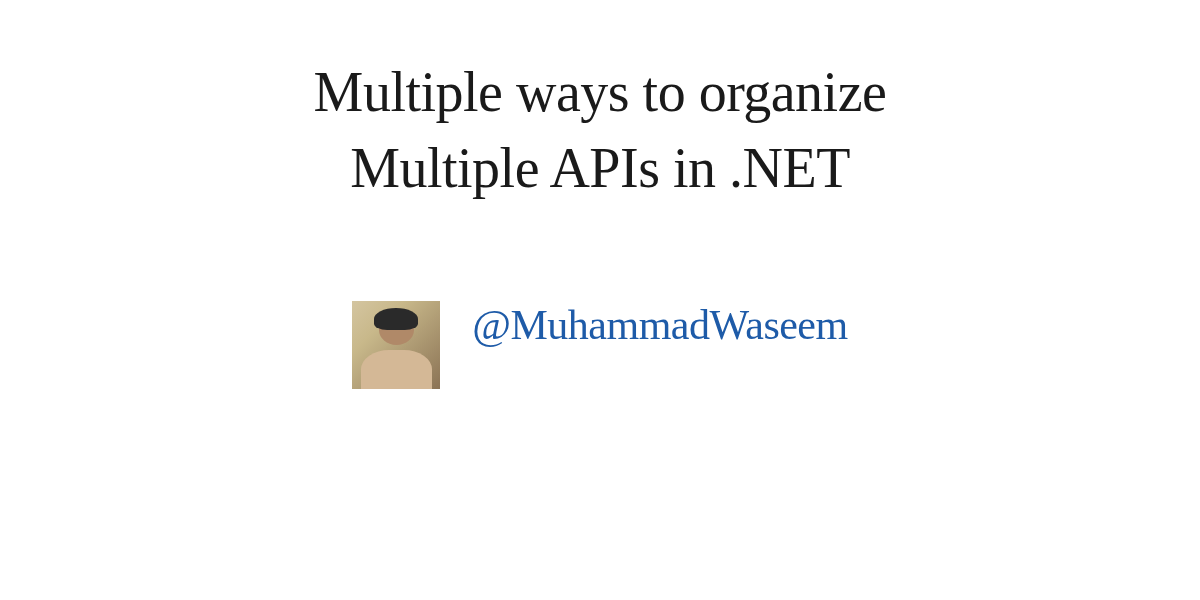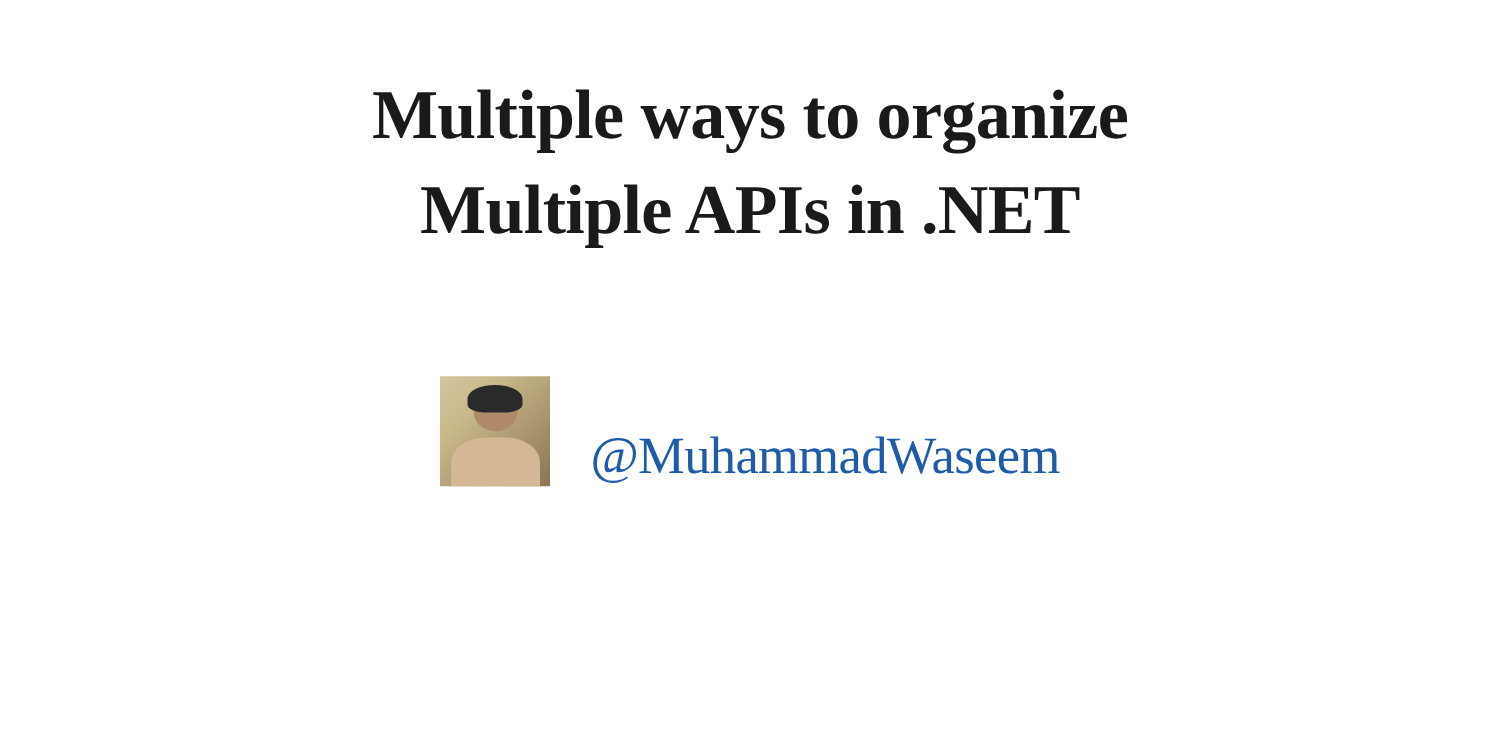--- a/index.html
+++ b/index.html
@@ -13,30 +13,30 @@
       background: #ffffff;
       font-family: Georgia, 'Times New Roman', serif;
       display: flex;
       flex-direction: column;
       align-items: center;
       justify-content: flex-start;
       padding-top: 55px;
     }
     .title {
       font-size: 56px;
-      font-weight: 700;
+      font-weight: 400;
       color: #1a1a1a;
       text-align: center;
       line-height: 1.35;
       max-width: 900px;
       letter-spacing: -0.5px;
     }
     .author-row {
       display: flex;
-      align-items: flex-end;
+      align-items: flex-start;
       gap: 32px;
       margin-top: 95px;
     }
     .avatar {
       width: 88px;
       height: 88px;
       background: linear-gradient(135deg, #d4c5a0 0%, #c8b88a 30%, #8b7355 100%);
       position: relative;
       overflow: hidden;
     }

